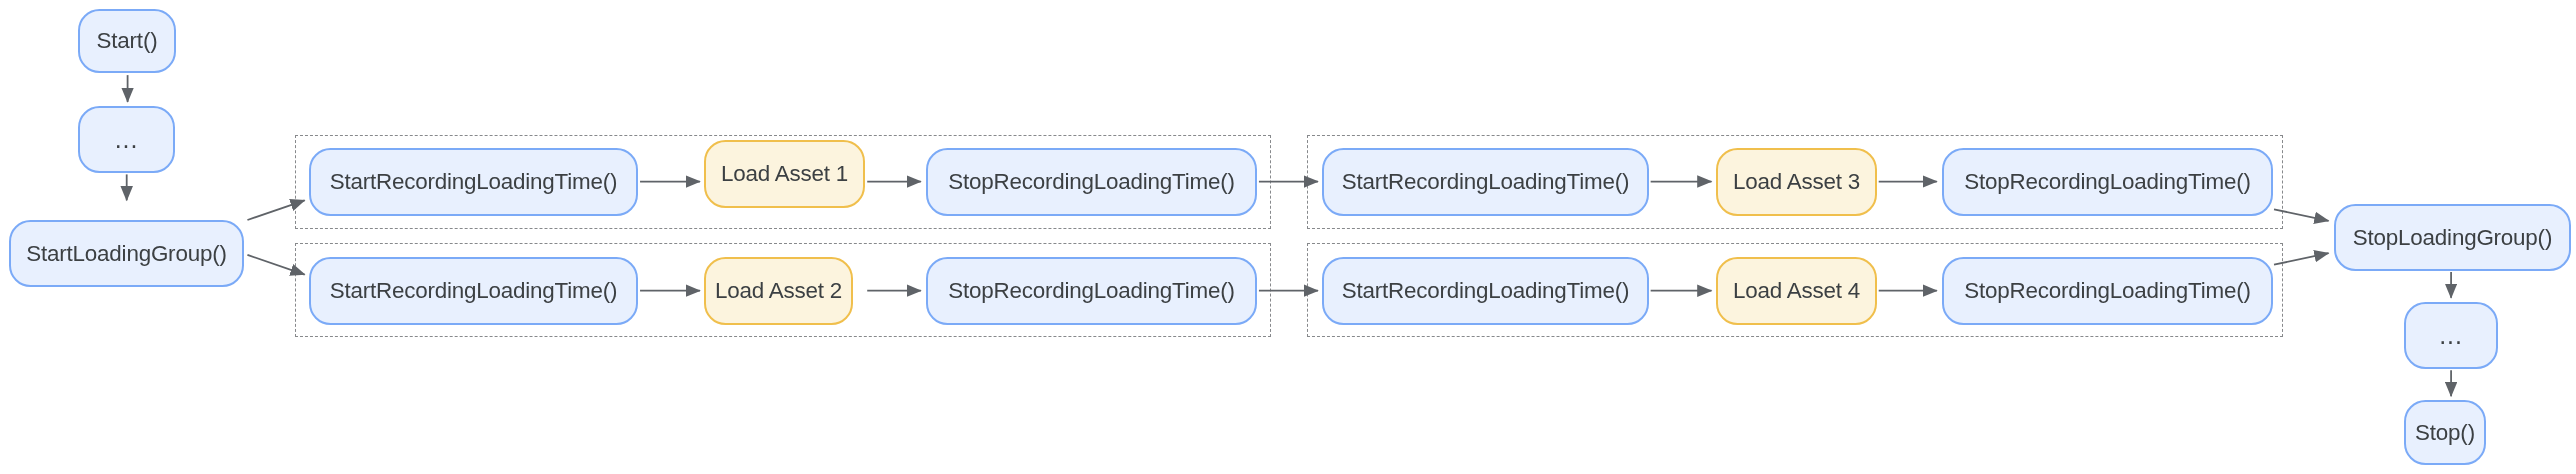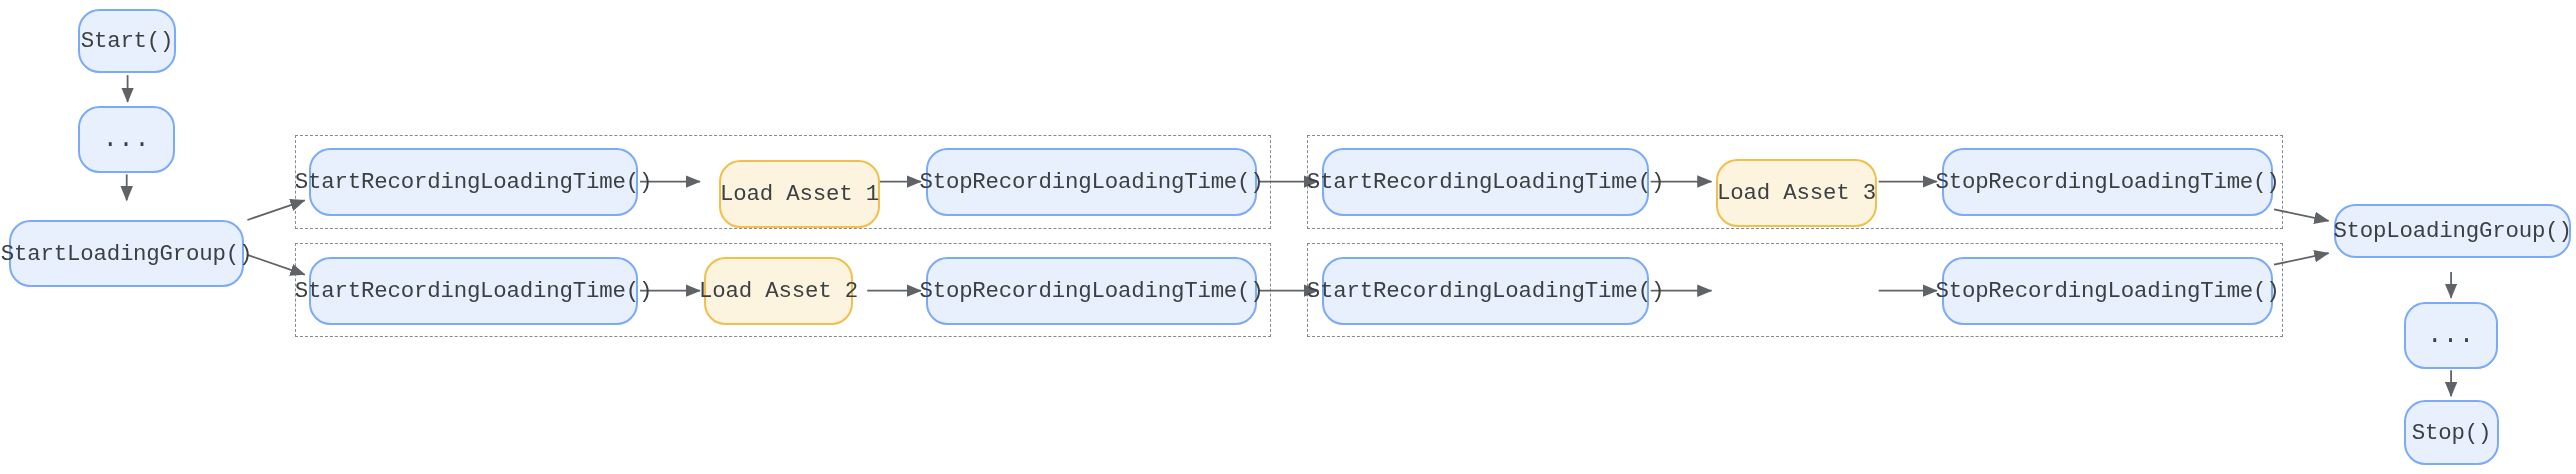--- a/index.html
+++ b/index.html
@@ -11,21 +11,21 @@
     --arrow: #5f6368;
     --group-border: #87898c;
     --text: #3c4043;
   }
   html, body { margin: 0; padding: 0; background: var(--background); }
   .canvas {
     position: relative;
     width: 2576px;
     height: 474px;
     background: var(--background);
-    font-family: Liberation Mono, monospace;
+    font-family: Liberation Sans, sans-serif;
     overflow: hidden;
   }
   svg.arrows {
     position: absolute;
     left: 0; top: 0;
     width: 2576px; height: 474px;
     z-index: 1;
   }
   svg.arrows line {
     stroke: var(--arrow);
@@ -94,32 +94,33 @@
     <line x1="2542" y1="296" x2="2603" y2="283" marker-end="url(#ah)"></line>
     <line x1="2740" y1="304" x2="2740" y2="333" marker-end="url(#ah)"></line>
     <line x1="2740" y1="414" x2="2740" y2="443" marker-end="url(#ah)"></line>
   </svg>
 
   <div class="node blue" style="left:78px; top:9px; width:98px; height:64px;">Start()</div>
   <div class="node blue ellipsis" style="left:78px; top:106px; width:97px; height:67px;">...</div>
   <div class="node blue" style="left:9px; top:204px; width:235px; height:67px;margin-top:16px;">StartLoadingGroup()</div>
 
   <div class="node blue" style="left:309px; top:148px; width:329px; height:68px;">StartRecordingLoadingTime()</div>
-  <div class="node yellow" style="left:704px; top:160px; width:161px; height:68px;margin-left:15px;">Load Asset 1</div>
+  <div class="node yellow" style="left:704px; top:140px; width:161px; height:68px;">Load Asset 1</div>
   <div class="node blue" style="left:926px; top:148px; width:331px; height:68px;">StopRecordingLoadingTime()</div>
 
   <div class="node blue" style="left:309px; top:257px; width:329px; height:68px;">StartRecordingLoadingTime()</div>
   <div class="node yellow" style="left:704px; top:257px; width:149px; height:68px;">Load Asset 2</div>
   <div class="node blue" style="left:926px; top:257px; width:331px; height:68px;">StopRecordingLoadingTime()</div>
 
   <div class="node blue" style="left:1322px; top:148px; width:327px; height:68px;">StartRecordingLoadingTime()</div>
-  <div class="node yellow" style="left:1716px; top:148px; width:161px; height:68px;margin-top:11px;">Load Asset 3</div>
+  <div class="node yellow" style="left:1716px; top:148px; width:161px; height:68px;">Load Asset 3</div>
   <div class="node blue" style="left:1942px; top:148px; width:331px; height:68px;">StopRecordingLoadingTime()</div>
 
   <div class="node blue" style="left:1322px; top:257px; width:327px; height:68px;">StartRecordingLoadingTime()</div>
+  <div class="node yellow" style="left:1716px; top:257px; width:161px; height:68px;">Load Asset 4</div>
   <div class="node blue" style="left:1942px; top:257px; width:331px; height:68px;">StopRecordingLoadingTime()</div>
 
-  <div class="node blue" style="left:2334px; top:204px; width:237px; height:54px;">StopLoadingGroup()</div>
+  <div class="node blue" style="left:2334px; top:204px; width:237px; height:67px;">StopLoadingGroup()</div>
   <div class="node blue ellipsis" style="left:2404px; top:302px; width:94px; height:67px;">...</div>
-  <div class="node blue" style="left:2404px; top:400px; width:95px; height:65px;">Stop()</div>
+  <div class="node blue" style="left:2404px; top:400px; width:82px; height:65px;">Stop()</div>
 
 </div>
 
 
 </body></html>

